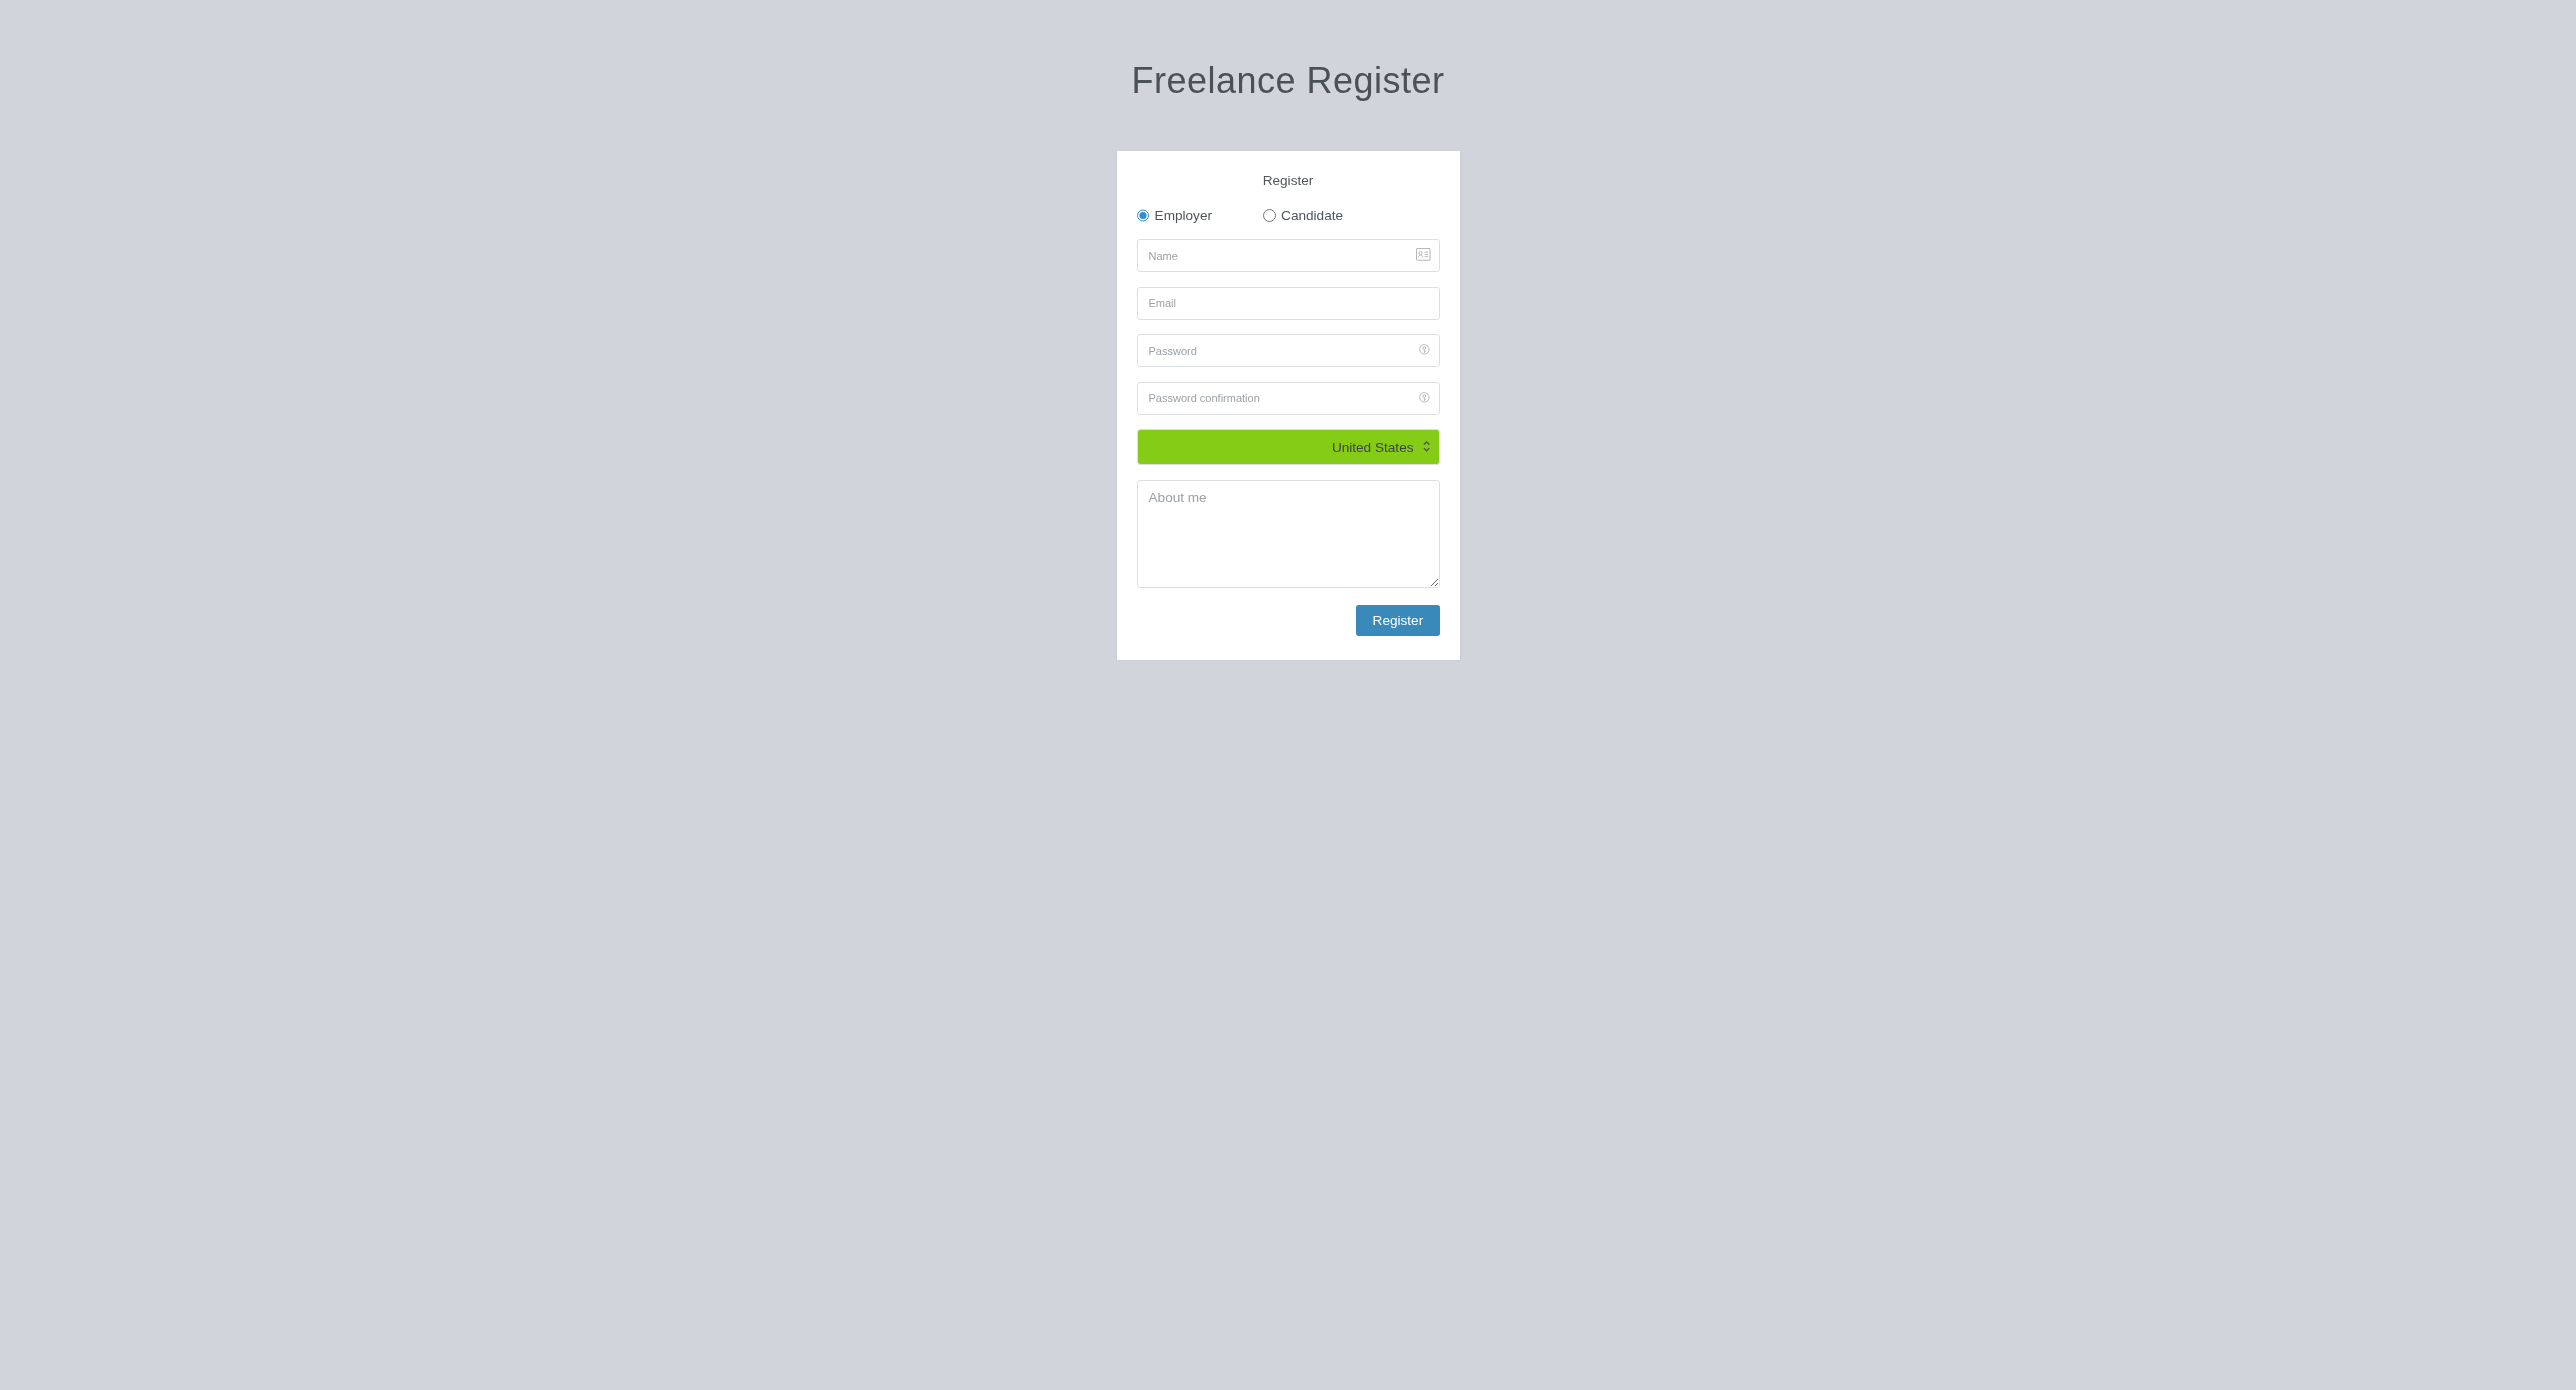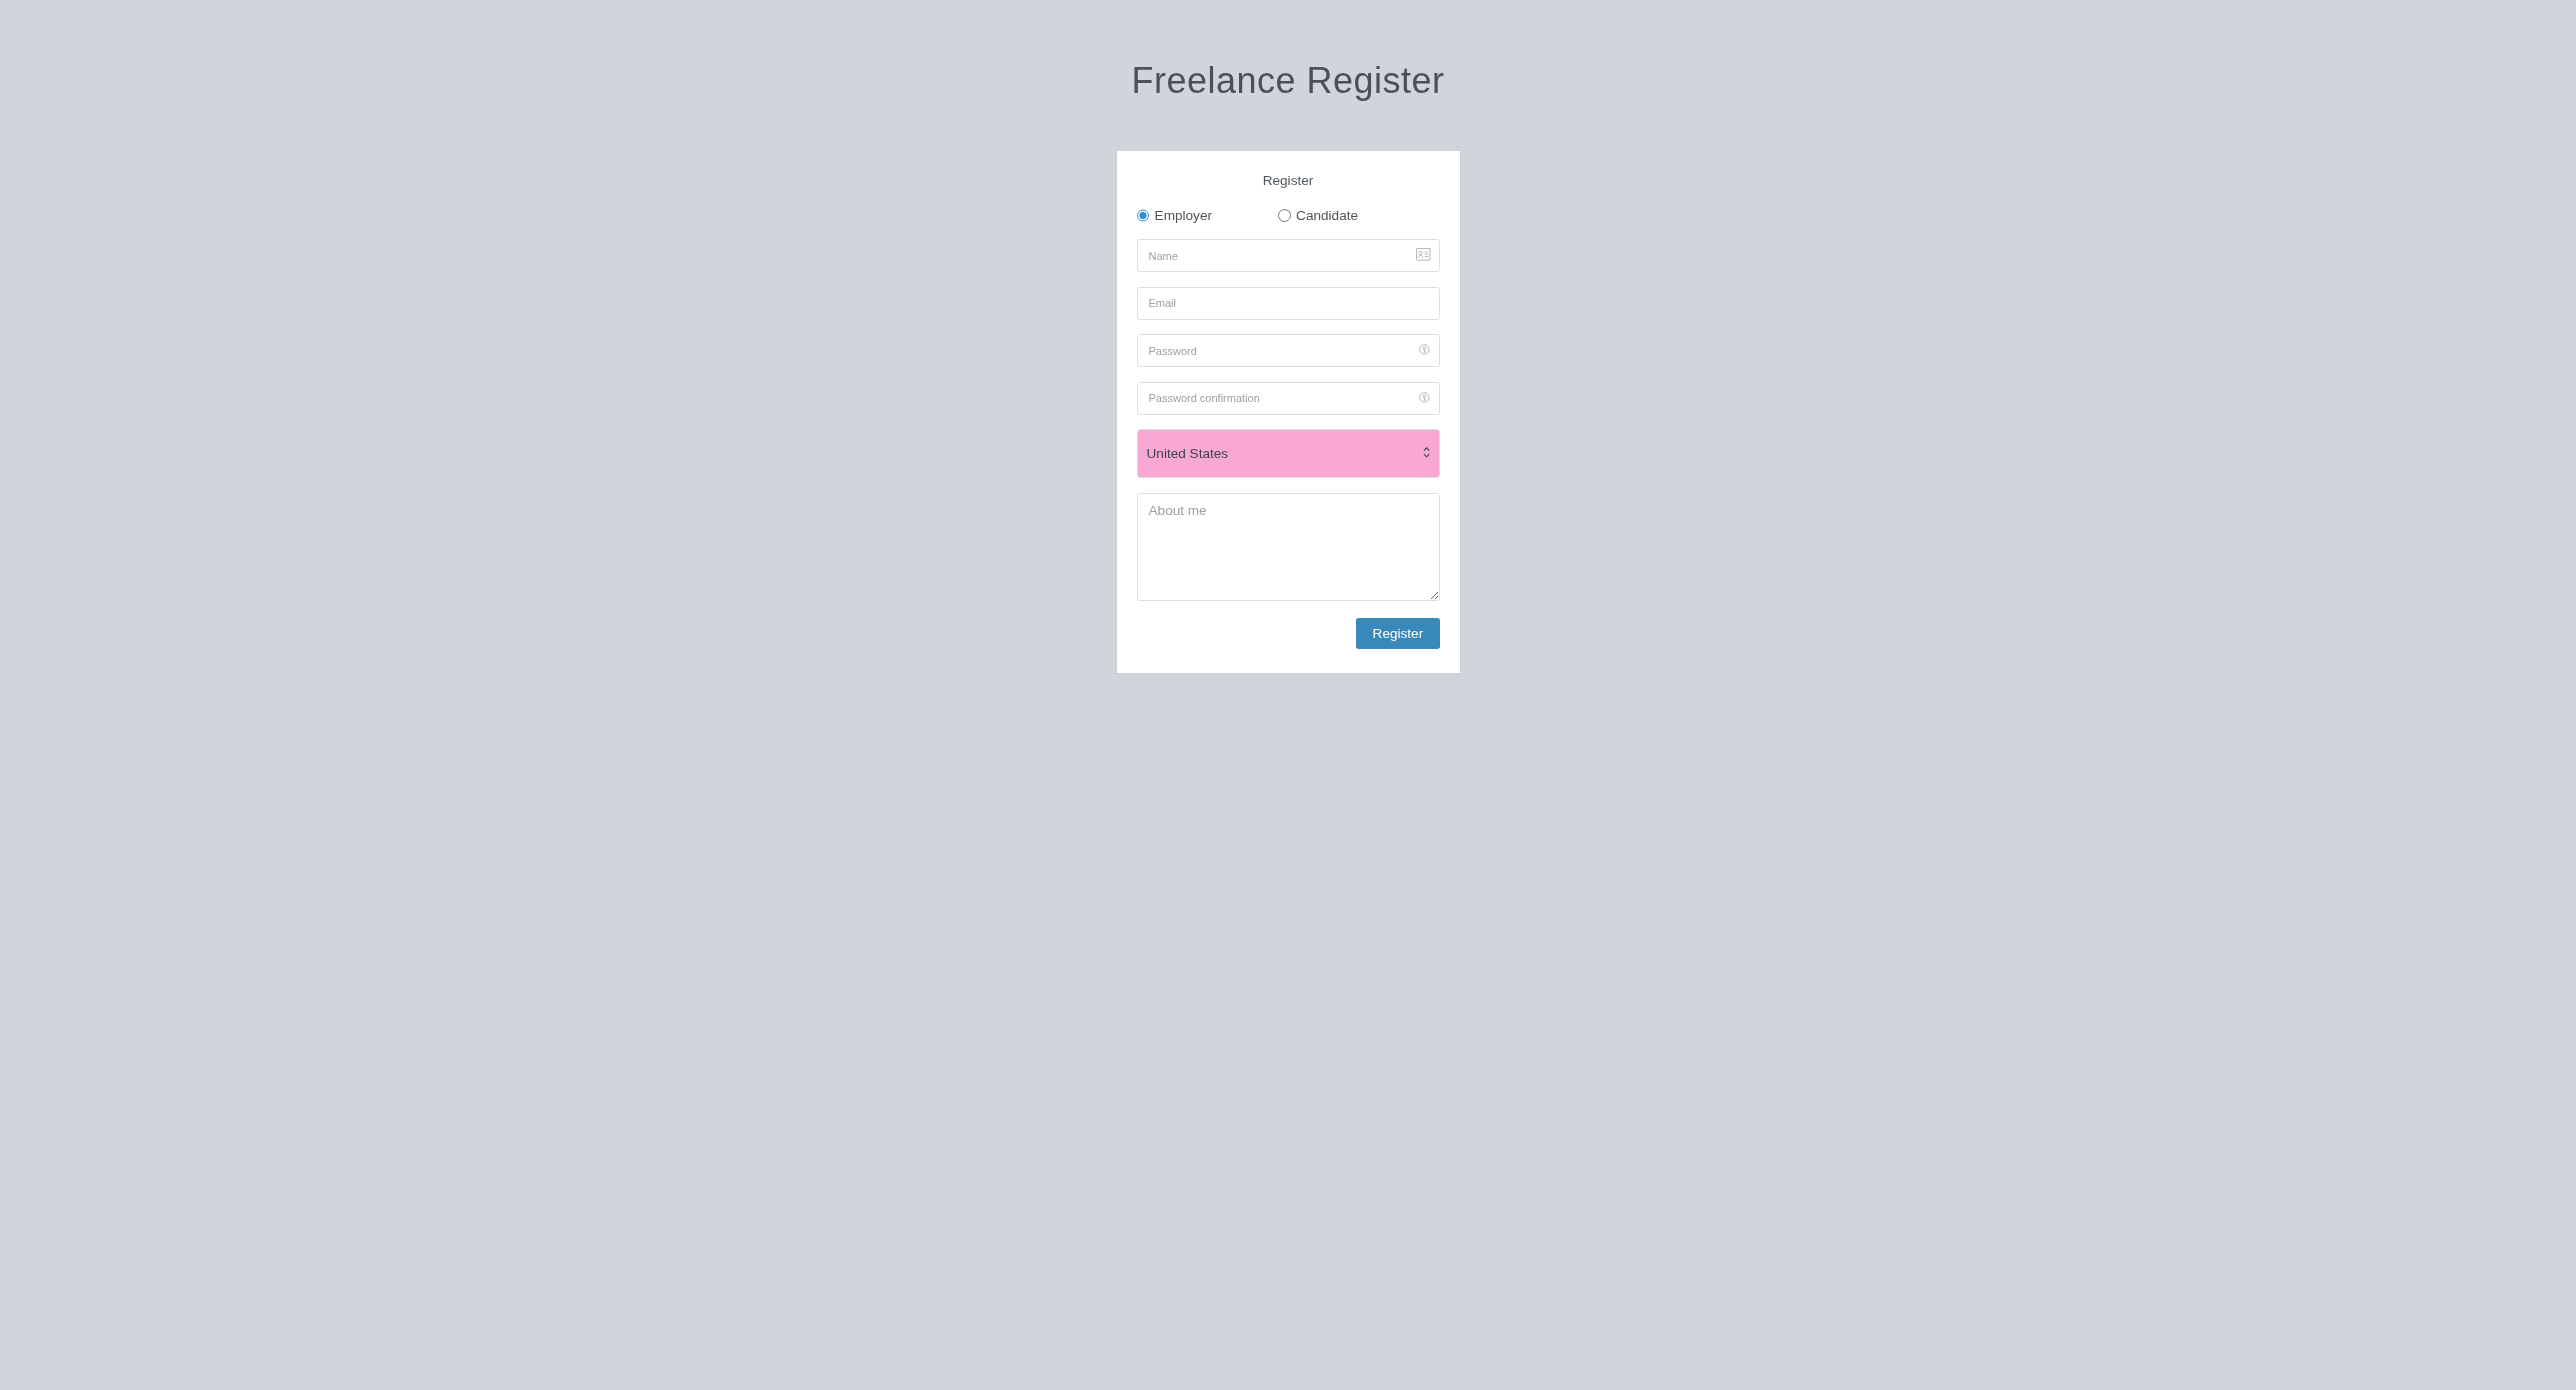--- a/index.html
+++ b/index.html
@@ -31,21 +31,21 @@
     }
     .card-title {
       text-align: center;
       color: #4f575d;
       font-size: 13.6px;
       font-weight: 400;
       margin-bottom: 20px;
     }
     .radio-row {
       display: flex;
-      gap: 66px;
+      gap: 51px;
       margin-bottom: 16.3px;
     }
     .radio-item {
       display: flex;
       align-items: center;
       gap: 5.4px;
     }
     .radio-item input[type="radio"] {
       width: 12.7px;
       height: 12.7px;
@@ -71,32 +71,33 @@
       font-size: 11px;
       color: #555;
       font-family: inherit;
       font-weight: 300;
     }
     .form-input::placeholder {
       color: #9ba1a6;
     }
     .form-select {
       width: 100%;
-      height: 49px;
+      height: 36px;
       border: 0.9px solid #dcdfe2;
       border-radius: 3.6px;
       padding: 5.4px 25px 5.4px 9px;
       font-size: 13.6px;
       color: #3c4248;
       font-family: inherit;
       font-weight: 400;
-      background: #f9a8d4;
+      background: #84cc16;
       appearance: none;
       -webkit-appearance: none;
       cursor: pointer;
+      text-align: right;
     }
     .select-wrapper {
       position: relative;
     }
     .select-arrows {
       position: absolute;
       right: 9px;
       top: 50%;
       transform: translateY(-50%);
       pointer-events: none;

